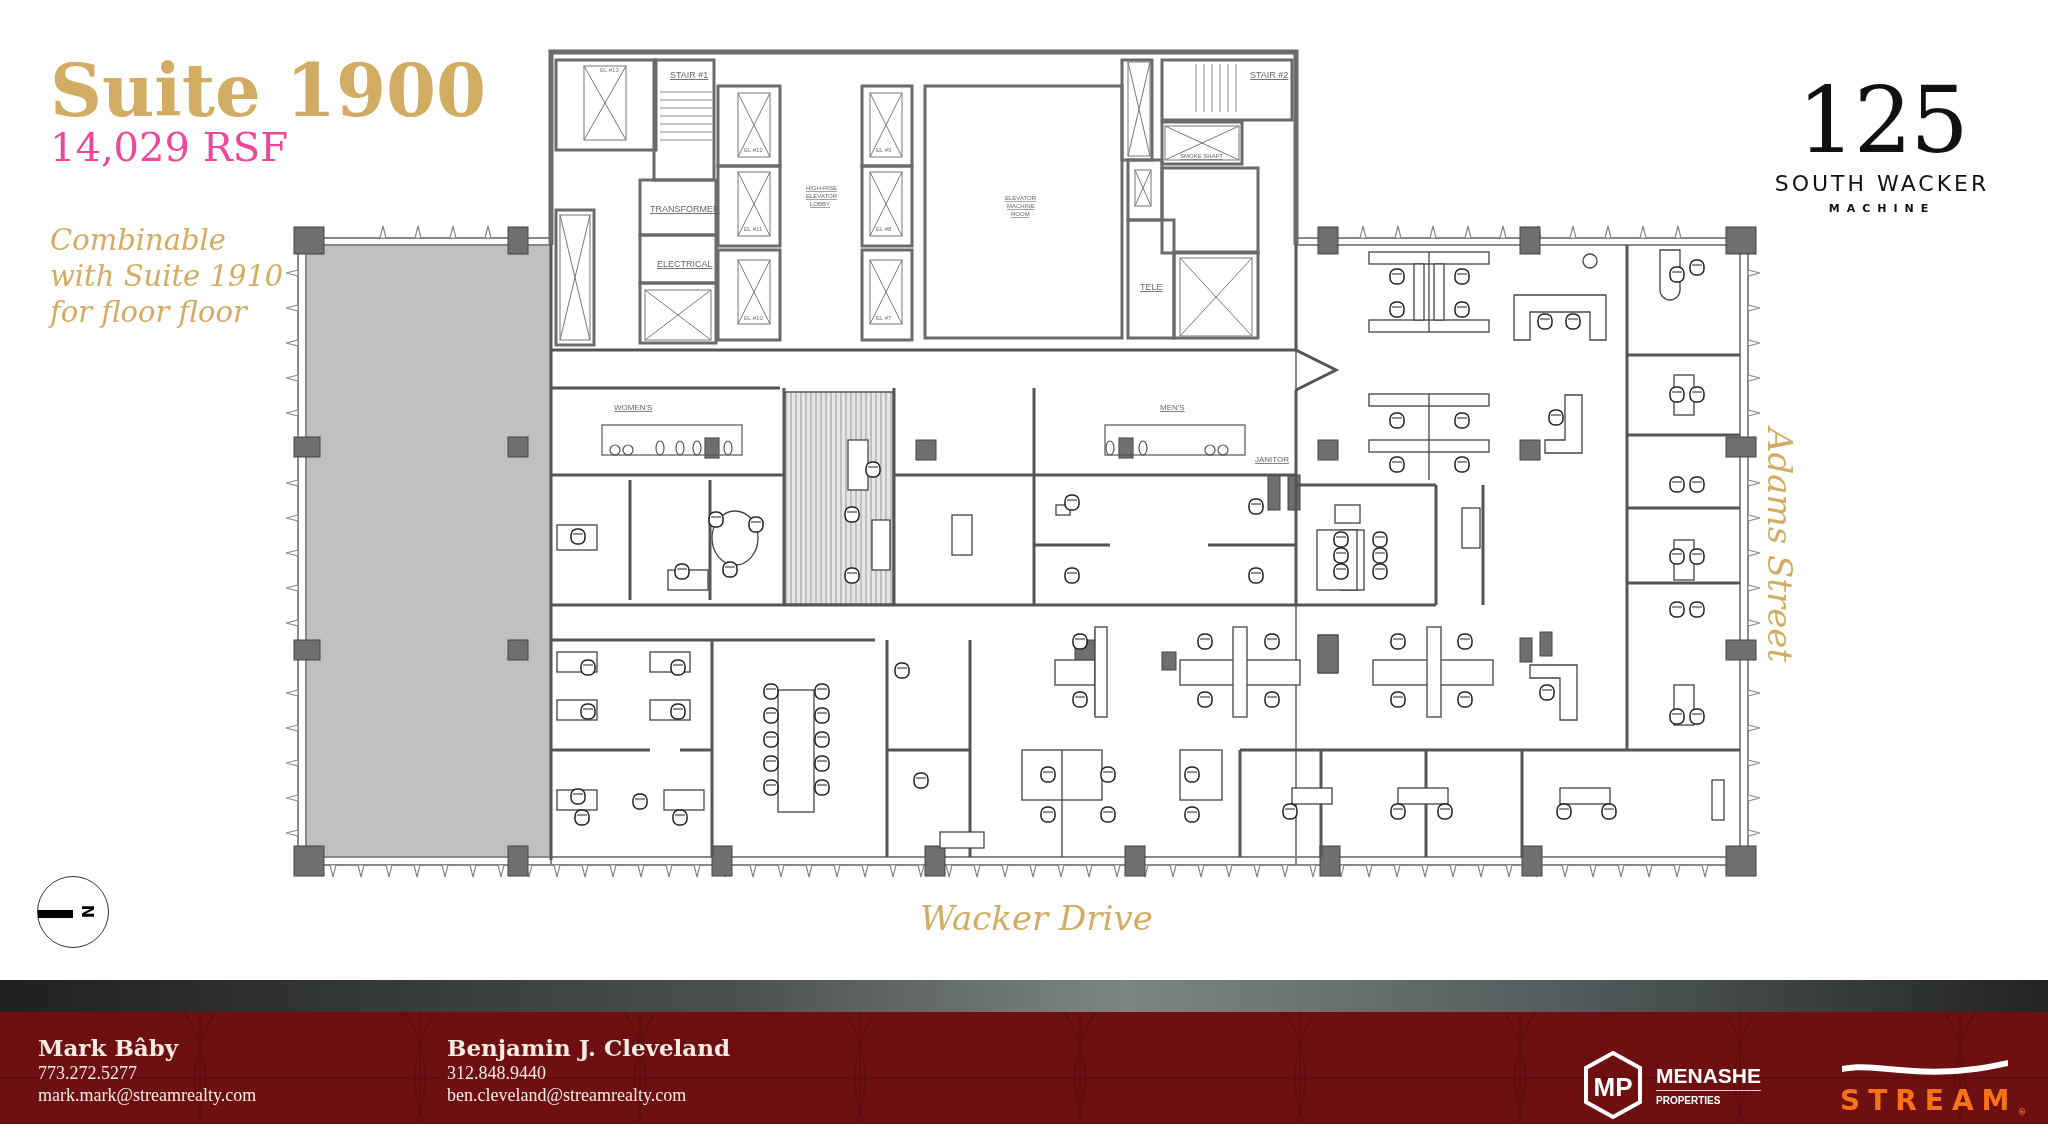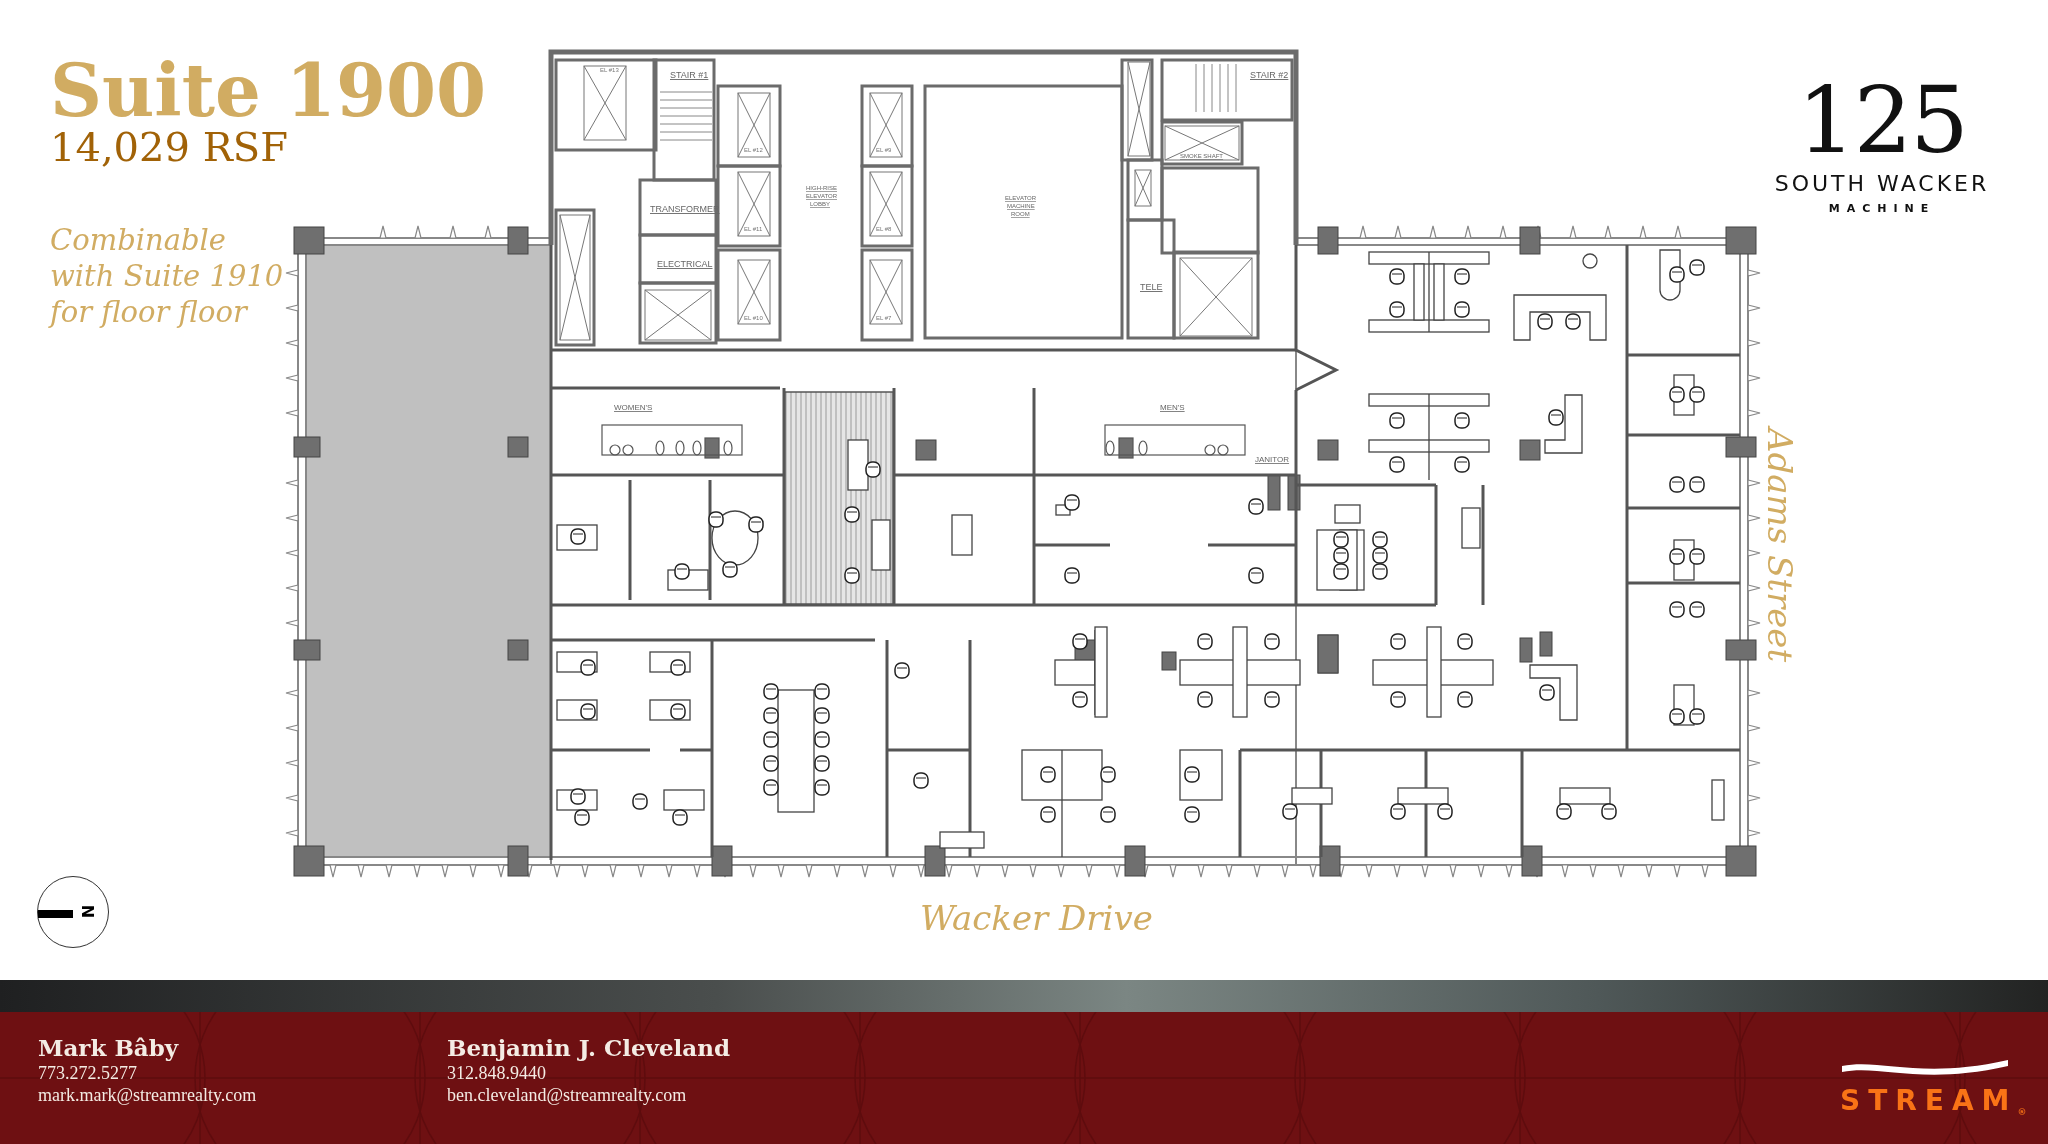--- a/index.html
+++ b/index.html
@@ -1,31 +1,31 @@
 <!DOCTYPE html>
 <html><head>
 <meta charset="utf-8">
 <style>
   html,body{margin:0;padding:0;}
   body{width:2048px;height:1144px;position:relative;overflow:hidden;background:#ffffff;font-family:"DejaVu Serif",serif;}
   #title{position:absolute;left:50px;top:48px;font-family:"DejaVu Serif",serif;font-weight:bold;font-size:72px;color:#d1ac62;letter-spacing:0px;margin:0;}
-  #rsf{position:absolute;left:50px;top:124px;font-family:"DejaVu Serif",serif;font-size:40px;color:#a16207;}
+  #rsf{position:absolute;left:50px;top:124px;font-family:"DejaVu Serif",serif;font-size:40px;color:#ec4899;}
   #note{position:absolute;left:50px;top:222px;font-family:"DejaVu Serif",serif;font-style:italic;font-size:29px;line-height:36px;color:#d1ac62;}
   #logo{position:absolute;left:1752px;top:38px;width:260px;text-align:center;color:#111;}
   #logo .num{font-family:"DejaVu Serif",serif;font-size:92px;line-height:92px;font-weight:normal;letter-spacing:-2px;margin-top:37px;}
   #logo .sw{font-family:"DejaVu Sans",sans-serif;font-size:22px;letter-spacing:3px;margin-top:4px;}
   #logo .city{font-family:"DejaVu Sans",sans-serif;font-size:11px;letter-spacing:7px;margin-top:6px;font-weight:bold;}
   #plan{position:absolute;left:0;top:0;}
   #street-south{position:absolute;left:920px;top:898px;font-style:italic;font-size:34px;color:#d1ac62;font-family:"DejaVu Serif",serif;}
   #street-east{position:absolute;left:1780px;top:545px;transform:translate(-50%,-50%) rotate(90deg);font-style:italic;font-size:34px;color:#d1ac62;white-space:nowrap;font-family:"DejaVu Serif",serif;}
   #compass{position:absolute;left:37px;top:876px;width:72px;height:72px;border:1.5px solid #333;border-radius:50%;box-sizing:border-box;}
   #compass .bar{position:absolute;left:0;top:33px;width:35px;height:8px;background:#000;}
   #compass .n{position:absolute;left:43px;top:25px;font-family:"DejaVu Sans",sans-serif;font-weight:bold;font-size:16px;transform:rotate(90deg);}
   #band{position:absolute;left:0;top:980px;width:2048px;height:32px;background:linear-gradient(90deg,#1f2021 0%,#4a4e4d 35%,#7b8683 55%,#4f5858 78%,#222322 100%);}
-  #footer{position:absolute;left:0;top:1012px;width:2048px;height:132px;background:#6e1012;overflow:hidden;}
+  #footer{position:absolute;left:0;top:1012px;width:2048px;height:112px;background:#6e1012;overflow:hidden;}
   #footer svg.pattern{position:absolute;left:0;top:0;}
   .contact{position:absolute;top:22px;color:#f4ece4;font-family:"DejaVu Serif",serif;}
   .contact .name{font-size:23px;font-weight:bold;line-height:28px;}
   .contact .line{font-size:18px;line-height:22px;font-family:"Liberation Serif",serif;}
   #c1{left:38px;}
   #c2{left:447px;}
   #menashe{position:absolute;left:1582px;top:38px;height:70px;display:flex;align-items:center;color:#fff;}
   #menashe .words{margin-left:12px;font-family:"Liberation Sans",sans-serif;font-weight:bold;}
   #menashe .big{font-size:21px;line-height:22px;border-bottom:1px solid #e8c9c9;padding-bottom:3px;}
   #menashe .small{font-size:10px;margin-top:4px;}
@@ -479,20 +479,30 @@
     <div class="name">Mark Bâby</div>
     <div class="line">773.272.5277</div>
     <div class="line">mark.mark@streamrealty.com</div>
   </div>
   <div class="contact" id="c2">
     <div class="name">Benjamin J. Cleveland</div>
     <div class="line">312.848.9440</div>
     <div class="line">ben.cleveland@streamrealty.com</div>
   </div>
 
+  <div id="menashe">
+    <svg width="62" height="70" viewBox="0 0 62 70" xmlns="http://www.w3.org/2000/svg">
+      <path d="M31 3 L58 18 L58 52 L31 67 L4 52 L4 18 Z" fill="none" stroke="#fff" stroke-width="4"></path>
+      <text x="31" y="46" text-anchor="middle" font-family="Liberation Sans, sans-serif" font-weight="bold" font-size="26" fill="#fff">MP</text>
+    </svg>
+    <div class="words">
+      <div class="big">MENASHE</div>
+      <div class="small">PROPERTIES</div>
+    </div>
+  </div>
 
   <div id="stream">
     <svg width="170" height="22" viewBox="0 0 170 22" xmlns="http://www.w3.org/2000/svg">
       <path d="M2 10 C40 2, 80 24, 168 4 L168 10 C80 30, 40 8, 2 16 Z" fill="#fff"></path>
     </svg>
     <div class="word"><span>STREAM</span><span class="reg">®</span></div>
   </div>
 </div>
 
 </body></html>

